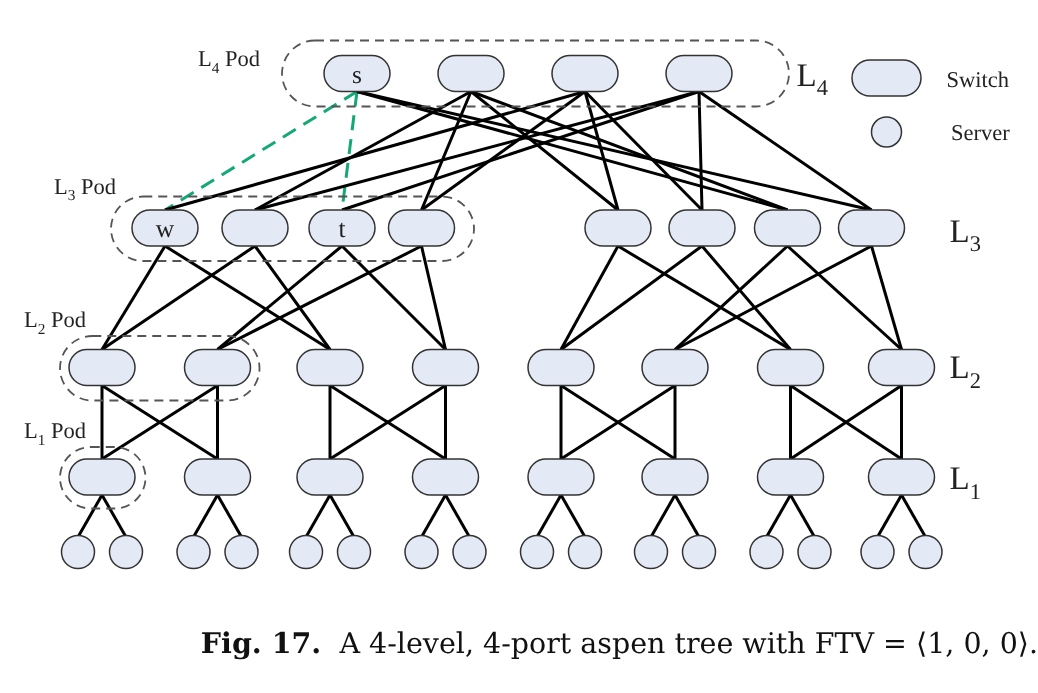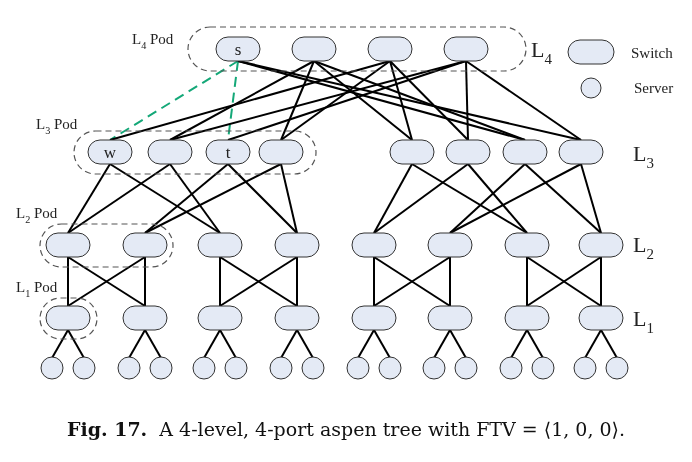--- a/index.html
+++ b/index.html
@@ -1,19 +1,19 @@
 <!DOCTYPE html>
 <html><head>
 <meta charset="utf-8">
 <style>
   html,body{margin:0;padding:0;background:#fff;}
   body{width:692px;height:462px;overflow:hidden;position:relative;font-family:"Liberation Serif",serif;}
   svg{position:absolute;left:0;top:0;}
   .lbl{font-family:"Liberation Serif",serif;fill:#222;}
-  .caption{position:absolute;left:0;top:418px;width:692px;text-align:center;font-family:"DejaVu Serif","Liberation Serif",serif;font-size:19px;color:#111;}
+  .caption{position:absolute;left:0;top:418px;width:692px;text-align:right;font-family:"DejaVu Serif","Liberation Serif",serif;font-size:19px;color:#111;}
   .caption b{font-weight:bold;}
 </style>
 </head>
 <body>
 
 <svg id="diagram" width="692" height="410" viewBox="0 0 692 410">
   <g id="edges">
       <line x1="238" y1="61" x2="110" y2="140" stroke="#14a878" stroke-width="2" stroke-dasharray="10,6"></line>
       <line x1="238" y1="61" x2="228" y2="140" stroke="#14a878" stroke-width="2" stroke-dasharray="10,6"></line>
       <line x1="238" y1="61" x2="525" y2="140" stroke="#000" stroke-width="2" stroke-dasharray="none"></line>

